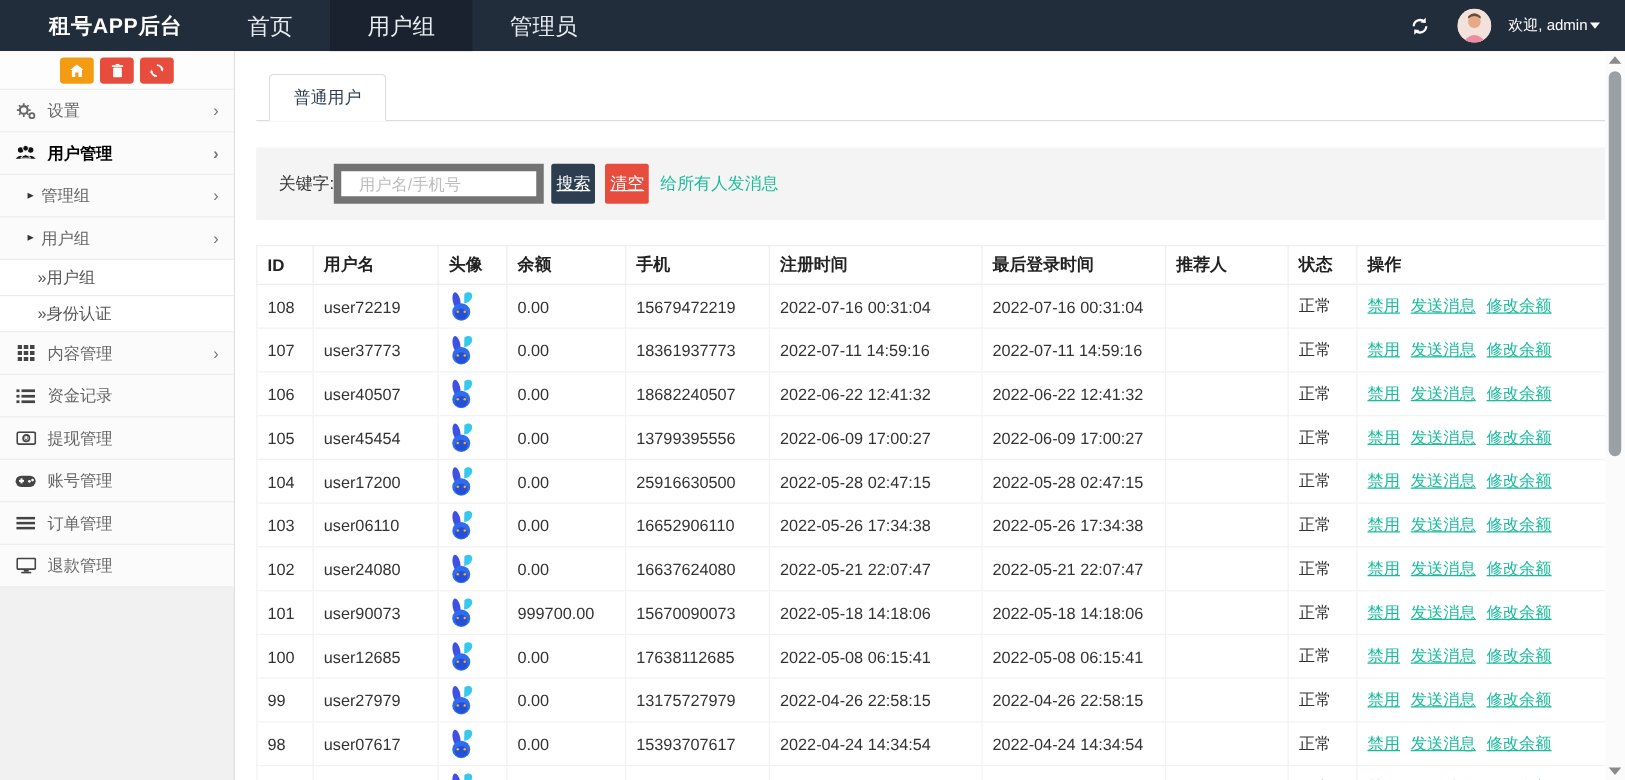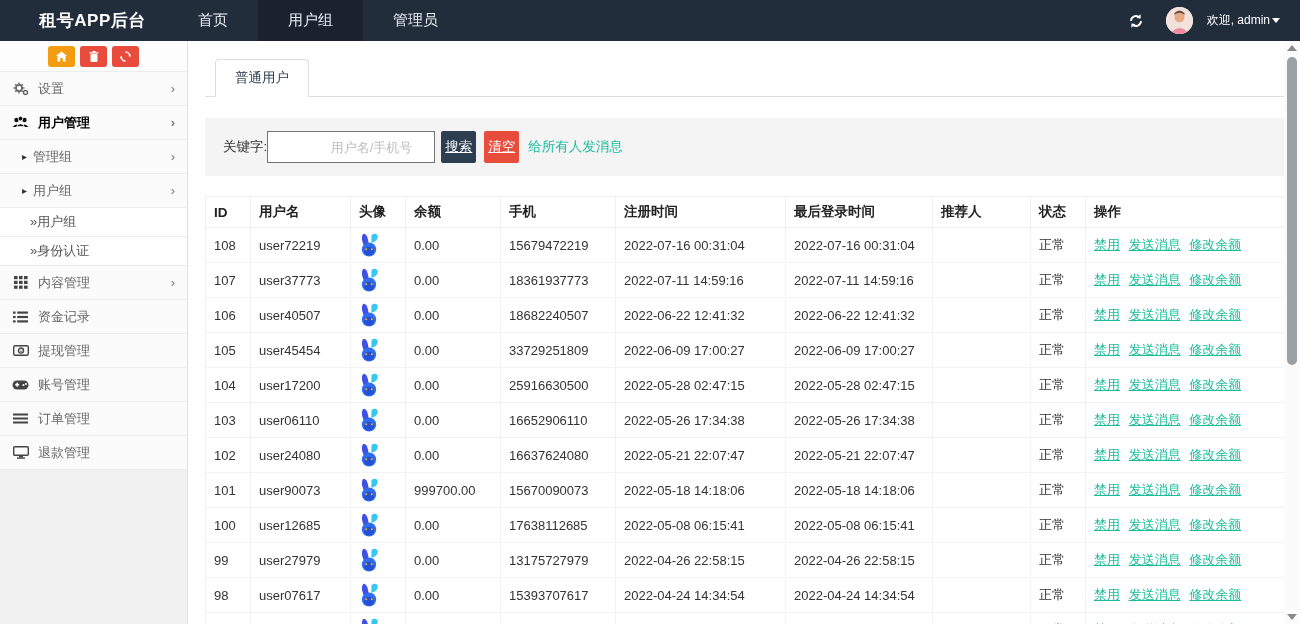--- a/index.html
+++ b/index.html
@@ -6,21 +6,21 @@
   html,body { width:1300px; height:624px; overflow:hidden; }
   body {
     font-family: "Liberation Sans", "DejaVu Sans", sans-serif;
     background:#fff; position:relative; font-size:13px; color:#333;
   }
   
   .navbar { height:41px; background:#222d3c; display:flex; align-items:stretch; color:#fff; }
   .brand { width:168px; display:flex; align-items:center; justify-content:center;
            font-size:17px; font-weight:bold; letter-spacing:.5px;padding-left:17px; }
   .nav-tabs-top { display:flex; }
-  .nav-tab { padding:0 30px; display:flex; align-items:center; font-size:15px;
+  .nav-tab { padding:0 30px; display:flex; align-items:center; font-size:18px;
              color:#e8edf1; cursor:pointer; }
   .nav-tab.active { background:#19222e; }
   .nav-right { margin-left:auto; display:flex; align-items:center; padding-right:20px; gap:14px; }
   .refresh-btn { display:flex; align-items:center; cursor:pointer; margin-right:8px; }
   .avatar { width:27px; height:27px; border-radius:50%; overflow:hidden; background:#f6e3de; }
   .welcome { font-size:12px; color:#fff; display:flex; align-items:center; gap:2px; cursor:pointer; }
   .caret { width:0; height:0; border-left:4px solid transparent; border-right:4px solid transparent;
            border-top:5px solid #fff; display:inline-block; }
   
   .layout { display:flex; height:583px; }
@@ -42,23 +42,23 @@
   .side-item.lv2 { padding-left:30px; height:29px; background:#fff; color:#555; }
   
   .main { flex:1; background:#fff; padding:18px 0 0 17px; position:relative; }
   .tabs-row { border-bottom:1px solid #ddd; width:1085px; padding-left:10px; }
   .content-tab { display:inline-block; padding:9px 19px; background:#fff; border:1px solid #ddd;
                  border-bottom:1px solid #fff; border-radius:4px 4px 0 0; margin-bottom:-1px;
                  color:#2c3e50; font-size:13.5px; cursor:pointer; }
   .search-panel { margin-top:21px; width:1085px; background:#f4f4f4; height:58px;
                   display:flex; align-items:center; padding:0 18px; }
   .search-label { font-size:13.5px; color:#333; }
-  .search-input { width:168px; height:32px; border:1px solid #737373; background:#fff;
-                  padding:0 22px; font-size:13px; color:#333; outline:none;
-                  font-family:"Liberation Sans","DejaVu Sans",sans-serif;text-align:right; }
+  .search-input { width:168px; height:32px; border:6px solid #737373; background:#fff;
+                  padding:0 14px; font-size:13px; color:#333; outline:none;
+                  font-family:"Liberation Sans","DejaVu Sans",sans-serif; }
   .search-input::placeholder { color:#bdbdbd; }
   .btn { height:32px; border:none; color:#fff; font-size:13.5px; padding:0 4px;
          cursor:pointer; border-radius:2px; font-family:"Liberation Sans","DejaVu Sans",sans-serif;text-decoration:underline; }
   .btn-search { background:#2c3e50; margin-left:6px; }
   .btn-clear { background:#e74c3c; margin-left:8px; }
   .broadcast { color:#1abc9c; font-size:13.5px; margin-left:9px; text-decoration:none; cursor:pointer; }
   
   table.users { margin-top:20px; width:1085px; border-collapse:collapse; table-layout:fixed;
                 border:1px solid #e8e8e8; }
   table.users th { height:31px; text-align:left; padding:0 8px; font-size:13.5px; color:#222;
@@ -420,21 +420,21 @@
               <svg width="20" height="24" viewBox="0 0 20 24">
                 <ellipse cx="6.2" cy="7.5" rx="3" ry="6.8" fill="#3f51e3" transform="rotate(-12 6.2 7.5)"></ellipse>
                 <path d="M12.5 2 C18 -1.5 20.5 3.5 17.5 7 C16 8.8 14 9.6 12.3 9.6 Z" fill="#37c8f0"></path>
                 <ellipse cx="10" cy="16.5" rx="7.2" ry="7" fill="#2f6df0"></ellipse>
                 <ellipse cx="10" cy="18.2" rx="5" ry="4.4" fill="#2450d6"></ellipse>
                 <circle cx="7.2" cy="16.3" r="1" fill="#ffb020"></circle>
                 <circle cx="12.8" cy="16.3" r="1" fill="#ffb020"></circle>
               </svg>
             </td>
             <td>0.00</td>
-            <td>33729251809</td>
+            <td>13799395556</td>
             <td>2022-06-09 17:00:27</td>
             <td>2022-06-09 17:00:27</td>
             <td></td>
             <td>正常</td>
             <td class="ops">
               <a>禁用</a>
               <a>发送消息</a>
               <a>修改余额</a>
             </td>
           </tr>

